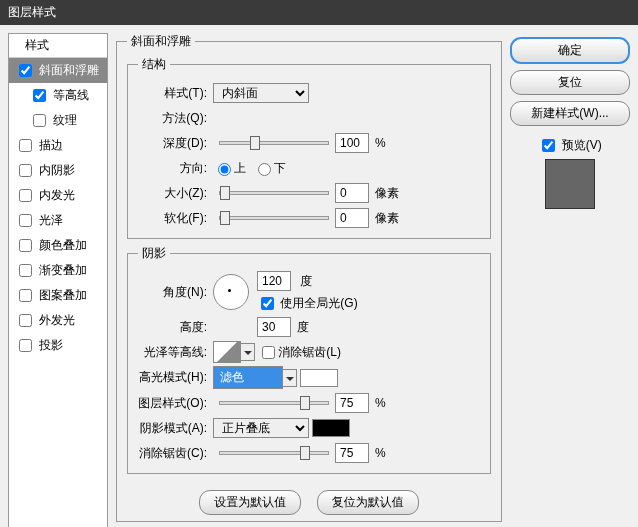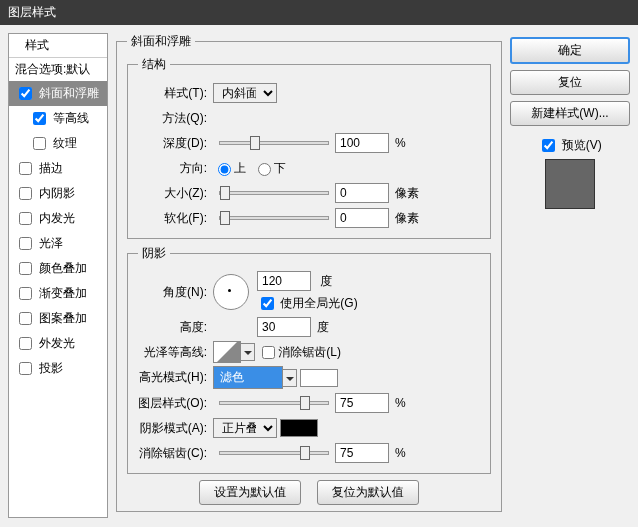--- a/index.html
+++ b/index.html
@@ -11,56 +11,55 @@
 .side-header { padding: 3px 16px; border-bottom: 1px solid #ccc; }
 .side-item { padding: 3px 6px; display: flex; align-items: center; gap: 4px; cursor: pointer; }
 .side-item.active { background: #888; color: #fff; }
 .side-item.indent { padding-left: 20px; }
 .main { flex: 1; }
 fieldset { border: 1px solid #999; margin: 0 0 6px 0; padding: 6px 10px; }
 legend { padding: 0 4px; }
 .row { display: flex; align-items: center; margin: 3px 0; min-height: 22px; }
 .lbl { width: 75px; text-align: right; padding-right: 6px; }
 select, input[type=text] { border: 1px solid #888; height: 20px; padding: 0 4px; }
-select { width: 64px; }
-input[type=text] { width: 54px; text-align: left; }
+select { width: 96px; }
+input[type=text] { width: 34px; text-align: left; }
 .slider { width: 110px; height: 4px; background: #ddd; border: 1px solid #999; margin: 0 6px; position: relative; }
 .slider .thumb { position: absolute; width: 10px; height: 14px; background: #eee; border: 1px solid #666; top: -6px; }
 .unit { margin-left: 6px; }
 .rightcol { width: 120px; display: flex; flex-direction: column; gap: 6px; padding-top: 4px; }
-.btn { border: 1px solid #888; background: linear-gradient(#fff,#ddd); padding: 3px 8px; text-align: center; cursor: pointer; border-radius: 3px; }
+.btn { border: 1px solid #888; background: linear-gradient(#fff,#ddd); padding: 3px 8px; text-align: center; cursor: pointer; border-radius: 11px; }
 .btn.primary { border: 2px solid #3a8ee6; }
 .preview-box { width: 50px; height: 50px; background: #666; border: 1px solid #333; margin: 4px auto; }
 .cb { margin-right: 3px; }
 .angle-dial { width: 36px; height: 36px; border: 1px solid #888; border-radius: 50%; background: #fff; position: relative; margin-right: 8px; }
 .angle-dial .dot { position: absolute; width: 3px; height: 3px; background: #000; border-radius: 50%; top: 14px; left: 14px; }
 .contour-swatch { width: 28px; height: 22px; border: 1px solid #888; background: linear-gradient(135deg,#fff 0%,#fff 48%,#888 52%,#888 100%); display: inline-block; vertical-align: middle; }
 .color-swatch { width: 38px; height: 18px; border: 1px solid #888; display: inline-block; vertical-align: middle; }
 .white-sw { background: #fff; }
 .black-sw { background: #000; }
 .sel-highlight { background: #3a8ee6; color: #fff; padding: 2px 6px; border: 1px solid #888; display: inline-block; width: 70px; }
-.footer-btns { text-align: center; margin-top: 6px; }
+.footer-btns { text-align: center; margin-top: 16px; }
 .footer-btns .btn { display: inline-block; margin: 0 6px; padding: 3px 14px; }
 .dd-arrow { display: inline-block; width: 14px; height: 18px; border: 1px solid #888; border-left: none; background: #eee; vertical-align: middle; position: relative; }
 .dd-arrow::after { content: ""; position: absolute; top: 7px; left: 3px; border: 4px solid transparent; border-top-color: #333; }
 input[type=checkbox] { vertical-align: middle; }
 .preview-wrap { text-align: center; margin-top: 4px; }
 </style>
 </head>
 <body>
 
 <div class="window">
   <div class="titlebar">
     <span>图层样式</span>
   </div>
   <div class="content">
 
     <div class="sidebar">
       <div class="side-header">样式</div>
-      <div class="side-item">混合选项:默认</div>
       <div id="style-list">
           <div class="side-item active">
             <input type="checkbox" class="cb" checked="" style="">
             <span>斜面和浮雕</span>
           </div>
           <div class="side-item indent">
             <input type="checkbox" class="cb" checked="" style="">
             <span>等高线</span>
           </div>
           <div class="side-item indent">

